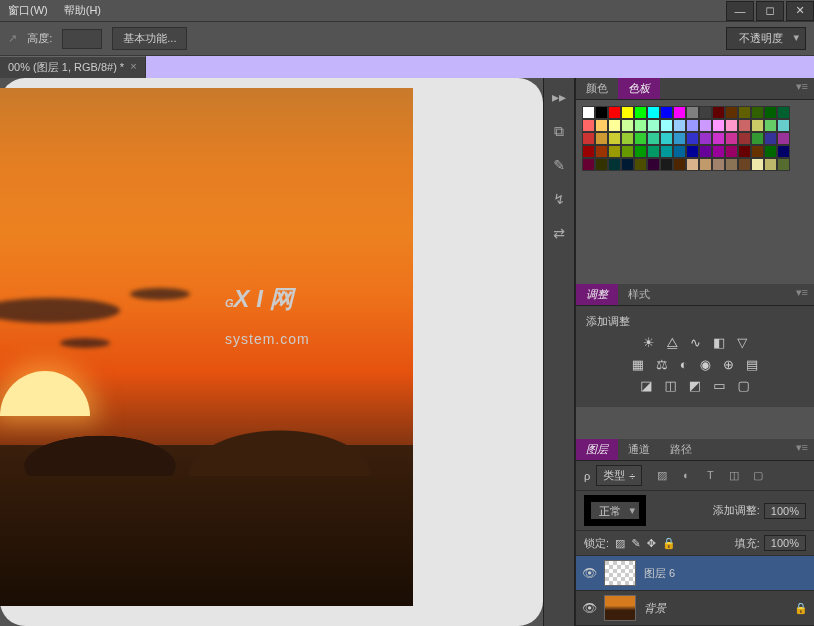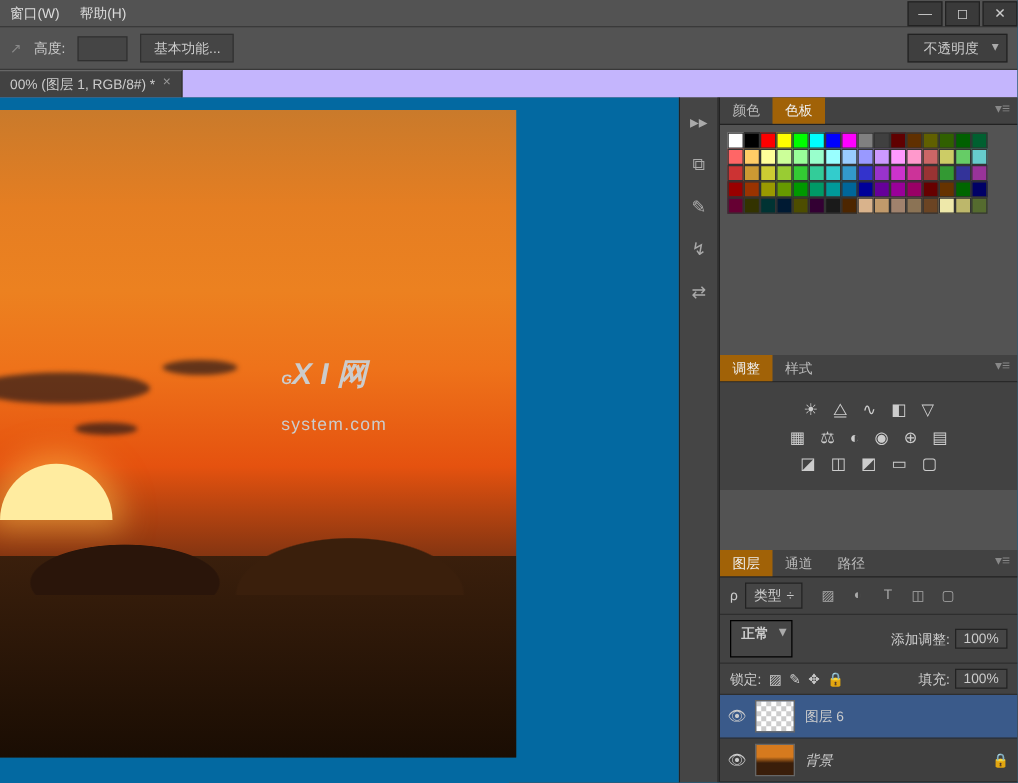--- a/index.html
+++ b/index.html
@@ -10,53 +10,53 @@
 .win-btn { width: 28px; height: 20px; background: #3a3a3a; margin-left: 2px; display: flex; align-items: center; justify-content: center; border: 1px solid #222; }
 .toolbar { height: 34px; background: #535353; border-bottom: 1px solid #383838; display: flex; align-items: center; padding: 0 8px; gap: 10px; }
 .tool-numinput { background: #454545; width: 40px; height: 20px; border: 1px solid #303030; }
 .refine-btn { background: #454545; border: 1px solid #303030; padding: 3px 10px; color: #ccc; }
 .workspace-dd { margin-left: auto; background: #3f3f3f; border: 1px solid #222; padding: 3px 22px 3px 12px; position: relative; }
 .workspace-dd::after { content:"▾"; position:absolute; right:6px; top:3px; color:#aaa; }
 .tab-strip { height: 22px; background: #c4b5fd; display:flex; align-items:flex-end; }
 .doc-tab { background: #424242; padding: 3px 8px; border-top:1px solid #666; border-right:1px solid #333; font-size:10px; color:#ddd; display:flex; gap:6px; }
 .doc-tab .close-x { color:#999; }
 .main { display:flex; height: 548px; }
-.canvas-wrap { flex:0 0 543px; background:#0369a1; position:relative; }
+.canvas-wrap { flex:0 0 543px; background:#e5e5e5; position:relative;border-radius:25px; }
 .canvas-img { position:absolute; top:10px; left:0; width:413px; height:518px; background: linear-gradient(to bottom, #c97a2b 0%, #e57e22 15%, #ec8120 28%, #ee721a 40%, #e5520f 55%, #5a2812 75%, #1e1408 100%); overflow:hidden; }
 .sun { position:absolute; left:0; bottom:190px; width:90px; height:45px; background:#ffeca0; border-radius: 50px 50px 0 0; box-shadow: 0 0 25px 8px rgba(255,200,80,0.5); }
 .cloud { position:absolute; background: rgba(40,25,25,0.7); border-radius:50%; filter: blur(2px); }
 .c1 { left:-20px; top:210px; width:140px; height:25px; }
 .c2 { left:130px; top:200px; width:60px; height:12px; }
 .c3 { left:60px; top:250px; width:50px; height:10px; }
 .mountain { position:absolute; bottom:0; left:0; width:100%; height:230px; background: linear-gradient(to bottom, transparent 0%, transparent 30%, #3a1f0c 30%, #1a0d03 100%); }
 .mountain::before { content:""; position:absolute; top:0; left:0; width:100%; height:100px; background: radial-gradient(ellipse 200px 100px at 280px 100px, #3a1f0c 45%, transparent 46%), radial-gradient(ellipse 150px 60px at 100px 90px, #2a150a 50%, transparent 51%); }
 .watermark { position:absolute; left:225px; top:190px; font-size:32px; font-family: Georgia, serif; font-style:italic; color: rgba(255,255,255,0.4); font-weight:bold; }
 .watermark small { font-size:14px; font-style:normal; font-weight:normal; letter-spacing:1px; }
 .right-col { flex:1; display:flex; }
 .icon-strip { width:32px; background:#454545; border-left:1px solid #222; border-right:1px solid #222; padding-top:4px; }
 .icon-strip .ibtn { width:26px; height:26px; margin:2px auto 8px; display:flex; align-items:center; justify-content:center; color:#aaa; font-size:14px; }
 .panels { flex:1; background:#535353; display:flex; flex-direction:column; border-left:1px solid #222; }
 .panel-tabs { display:flex; background:#424242; border-bottom:1px solid #222; }
 .panel-tab { padding:3px 10px; color:#bbb; }
-.panel-tab.active { background:#a16207; color:#eee; }
+.panel-tab.active { background:#701a75; color:#eee;font-style:italic; }
 .panel-menu { margin-left:auto; padding:2px 6px; color:#888; }
 .swatches { background:#535353; padding:6px; height:112px; }
 .swatch-grid { display:grid; grid-template-columns: repeat(16, 13px); grid-auto-rows:13px; gap:0; }
 .sw { border:1px solid #333; }
 .empty-space { flex:0 0 72px; background:#535353; }
 .adjust-panel { background:#424242; padding:8px 10px; }
 .adj-icons { display:flex; gap:12px; justify-content:center; margin:6px 0; }
 .adj-icons span { font-size:13px; color:#ccc; }
 .layers-panel { margin-top:auto; background:#424242; display:flex; flex-direction:column; }
 .layers-controls { padding:4px 8px; display:flex; align-items:center; gap:6px; border-bottom:1px solid #2e2e2e; }
 .kind-dd { background:#454545; border:1px solid #222; padding:2px 6px; display:flex; align-items:center; gap:4px; }
 .filter-row { display:flex; gap:8px; margin-left:6px; }
 .fi { width:16px; text-align:center; color:#aaa; }
 .row2 { padding:4px 8px; display:flex; align-items:center; border-bottom:1px solid #2e2e2e; }
-.blend-dd { background:#454545; border:1px solid #000000; padding:2px 18px 11px 8px; position:relative;font-weight:bold; }
+.blend-dd { background:#454545; border:7px solid #000000; padding:2px 18px 0 8px; position:relative; }
 .blend-dd::after{content:"▾"; position:absolute; right:4px; top:2px; color:#aaa;}
 .opac-wrap { margin-left:auto; display:flex; align-items:center; gap:4px; }
 .pct { background:#454545; border:1px solid #222; padding:1px 6px; }
 .lock-icons { display:flex; gap:6px; margin-left:6px; }
 .layer-list { background:#3f3f3f; }
 .layer-row { display:flex; align-items:center; padding:4px 6px; border-bottom:1px solid #2a2a2a; gap:8px; }
 .layer-row.sel { background:#3a5a8a; }
 .eye { font-size:12px; color:#ccc; width:14px; }
 .thumb { width:32px; height:26px; background:#fff; border:1px solid #666; }
 .thumb.checker { background:
@@ -208,20 +208,21 @@
           </div>
       </div>
       <div class="empty-space"></div>
 
       <div class="panel-tabs">
         <div class="panel-tab active">调整</div>
         <div class="panel-tab">样式</div>
         <div class="panel-menu">▾≡</div>
       </div>
       <div class="adjust-panel">
+        <div>添加调整</div>
         <div class="adj-icons">
           <span>☀</span>
           <span>⧋</span>
           <span>∿</span>
           <span>◧</span>
           <span>▽</span>
         </div>
         <div class="adj-icons">
           <span>▦</span>
           <span>⚖</span>

